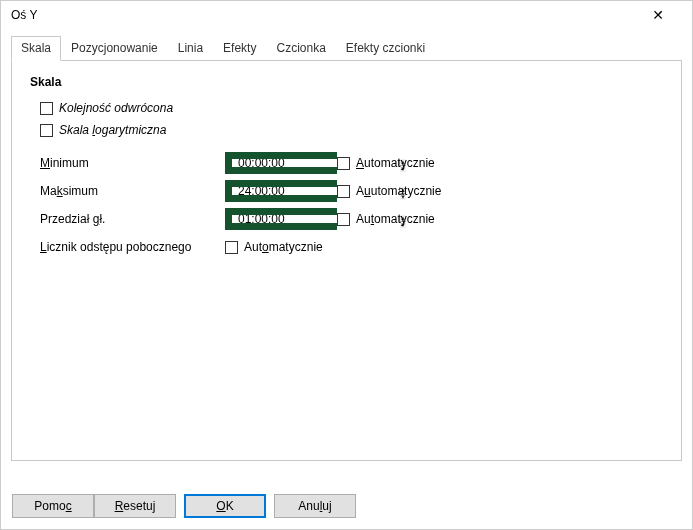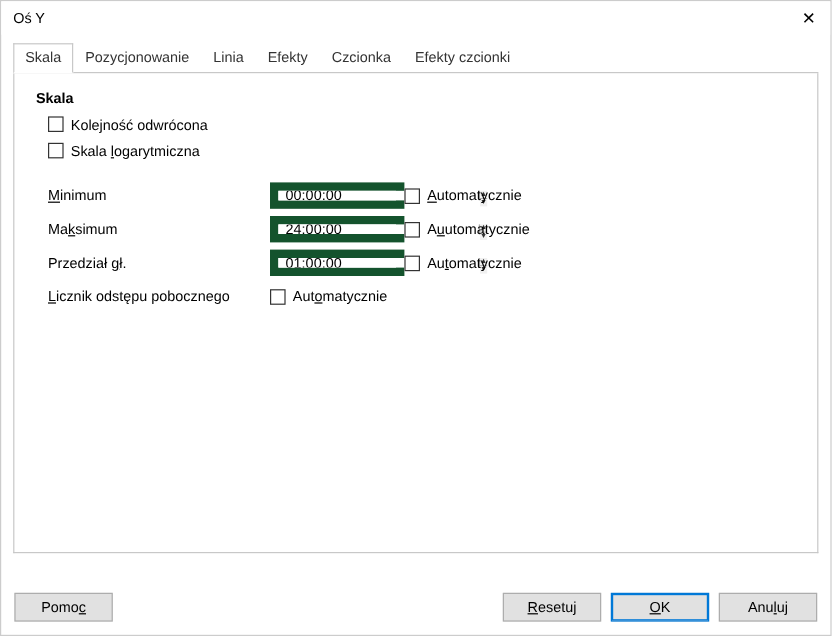--- a/index.html
+++ b/index.html
@@ -12,21 +12,21 @@
     width: 693px;
     height: 530px;
     overflow: hidden;
     border: 1px solid #ccc;
   }
   .titlebar {
     display: flex;
     justify-content: space-between;
     align-items: center;
     height: 28px;
-    padding: 0 4px 0 10px;
+    padding: 0 20px 0 10px;
     background: #fff;
     gap: 24px;
   }
   .titlebar .title { font-size: 12px; }
   .close {
     width: 28px;
     height: 28px;
     display: flex;
     align-items: center;
     justify-content: center;
@@ -66,22 +66,24 @@
     font-weight: bold;
     margin-bottom: 8px;
   }
   .row {
     display: flex;
     align-items: center;
     height: 28px;
   }
   .checkrow {
     display: flex;
+    align-items: center;
     height: 22px;
     margin-left: 10px;
+    font-style: italic;
   }
   .checkbox {
     width: 13px;
     height: 13px;
     border: 1px solid #333;
     margin-right: 6px;
     background: #fff;
   }
   .label-col {
     width: 185px;
@@ -123,21 +125,20 @@
     display: flex;
     align-items: flex-end;
   }
   .underline-mid { text-decoration: underline; }
   .footer {
     position: absolute;
     bottom: 12px;
     left: 12px;
     right: 12px;
     display: flex;
-    justify-content: space-between;
   }
   .footer-right { display: flex; gap: 8px; }
   .btn {
     min-width: 82px;
     height: 24px;
     border: 1px solid #adadad;
     background: #e1e1e1;
     display: flex;
     align-items: center;
     justify-content: center;

